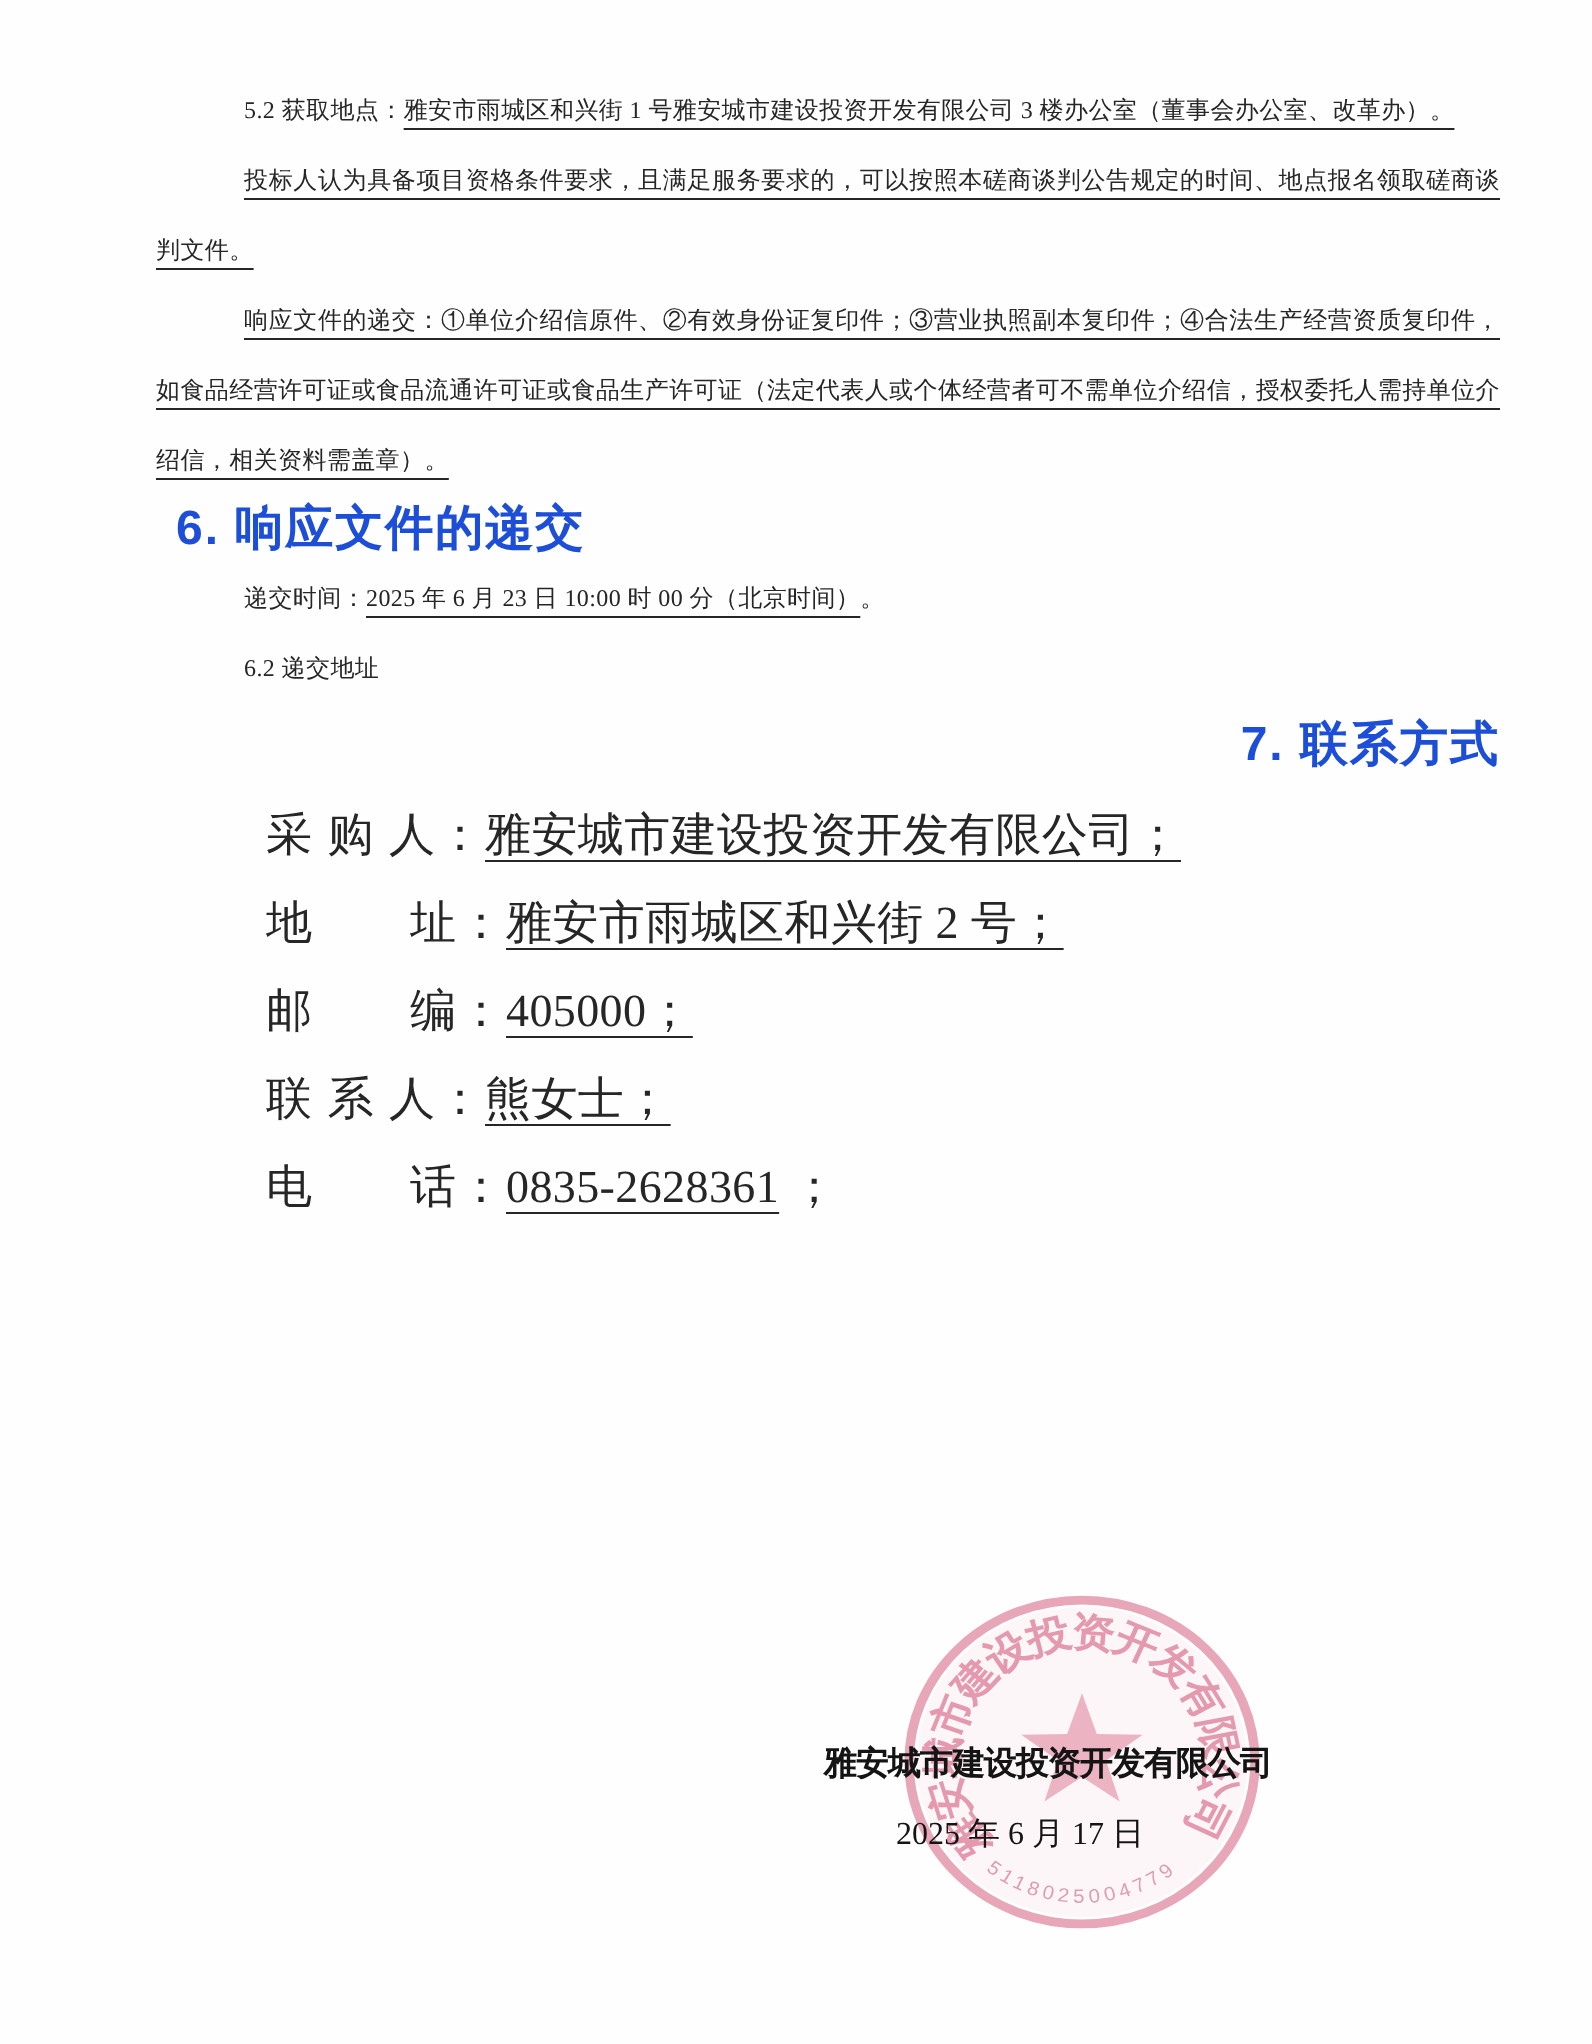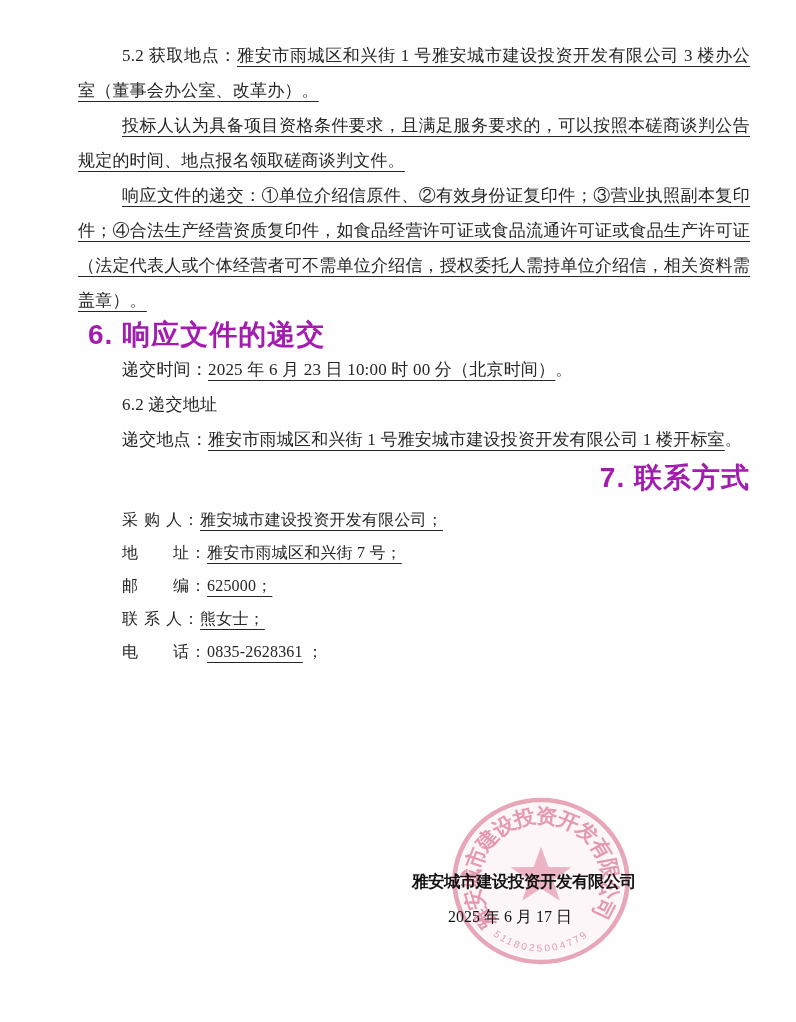--- a/index.html
+++ b/index.html
@@ -12,49 +12,49 @@
     font-family:"Liberation Serif","DejaVu Serif",serif;
     color:#262626;
   }
   .body-col {
     position:absolute;
     left:78px; top:38px;
     width:672px;
   }
   .para {
     margin:0;
-    font-size:17px;
+    font-size:12px;
     line-height:35px;
     text-align:justify;
     letter-spacing:0.2px;
   }
   .indent { text-indent:44px; }
   .u {
     text-decoration:underline;
     text-underline-offset:5px;
     text-decoration-thickness:1.3px;
     text-decoration-skip-ink:none;
   }
   .heading {
     margin:0;
     padding:0;
     font-family:"Liberation Sans","DejaVu Sans",sans-serif;
     font-weight:700;
-    font-size:28px;
+    font-size:24px;
     line-height:34px;
-    color:#a21caf;
+    color:#1d4ed8;
     letter-spacing:1px;
     margin-left:10px;
   }
   .heading.h6 { margin-top:0px; }
   .heading.h7 { margin-top:4px; margin-bottom:2px;text-align:right; }
   .contacts { margin-top:8px; }
   .contact-row {
-    margin:0;
-    font-size:16px;
+    margin:11px;
+    font-size:23px;
     line-height:33px;
     text-indent:44px;
     letter-spacing:0.2px;
   }
   .contact-label { letter-spacing:1px; }
   .stamp-wrap {
     position:absolute;
     left:447px; top:793px;
     width:188px; height:176px;
     z-index:1;
@@ -98,28 +98,27 @@
     <p class="para indent"><span class="u">响应文件的递交：①单位介绍信原件、②有效身份证复印件；③营业执照副本复印件；④合法生产经营资质复印件，如食品经营许可证或食品流通许可证或食品生产许可证（法定代表人或个体经营者可不需单位介绍信，授权委托人需持单位介绍信，相关资料需盖章）。</span></p>
 
 
     <h2 class="heading h6">6. 响应文件的递交</h2>
 
 
     <p class="para indent"><span>递交时间：</span><span class="u">2025 年 6 月 23 日 10:00 时 00 分（北京时间）</span><span>。</span></p>
 
     <p class="para indent">6.2 递交地址</p>
 
-    <p class="para indent"><span>递交地点：</span><span class="u">雅安市雨城区和兴街 1 号雅安城市建设投资开发有限公司 1 楼开标室</span><span>。</span></p>
 
     <h2 class="heading h7">7. 联系方式</h2>
 
     <div class="contacts">
       <p class="contact-row"><span class="contact-label">采 购 人：</span><span class="u">雅安城市建设投资开发有限公司；</span><span></span></p>
-      <p class="contact-row"><span class="contact-label">地　　址：</span><span class="u">雅安市雨城区和兴街 7 号；</span><span></span></p>
-      <p class="contact-row"><span class="contact-label">邮　　编：</span><span class="u">625000；</span><span></span></p>
+      <p class="contact-row"><span class="contact-label">地　　址：</span><span class="u">雅安市雨城区和兴街 2 号；</span><span></span></p>
+      <p class="contact-row"><span class="contact-label">邮　　编：</span><span class="u">405000；</span><span></span></p>
       <p class="contact-row"><span class="contact-label">联 系 人：</span><span class="u">熊女士；</span><span></span></p>
       <p class="contact-row"><span class="contact-label">电　　话：</span><span class="u">0835-2628361</span><span> ；</span></p>
     </div>
 
   </div>
 
   <div class="stamp-wrap">
     <svg width="188" height="176" viewBox="0 0 200 200" preserveAspectRatio="none">
       <circle cx="100" cy="100" r="92" fill="none" stroke="#e28ea6" stroke-width="5" opacity="0.9"></circle>
       <circle cx="100" cy="100" r="88" fill="#f3cdd8" opacity="0.18"></circle>

